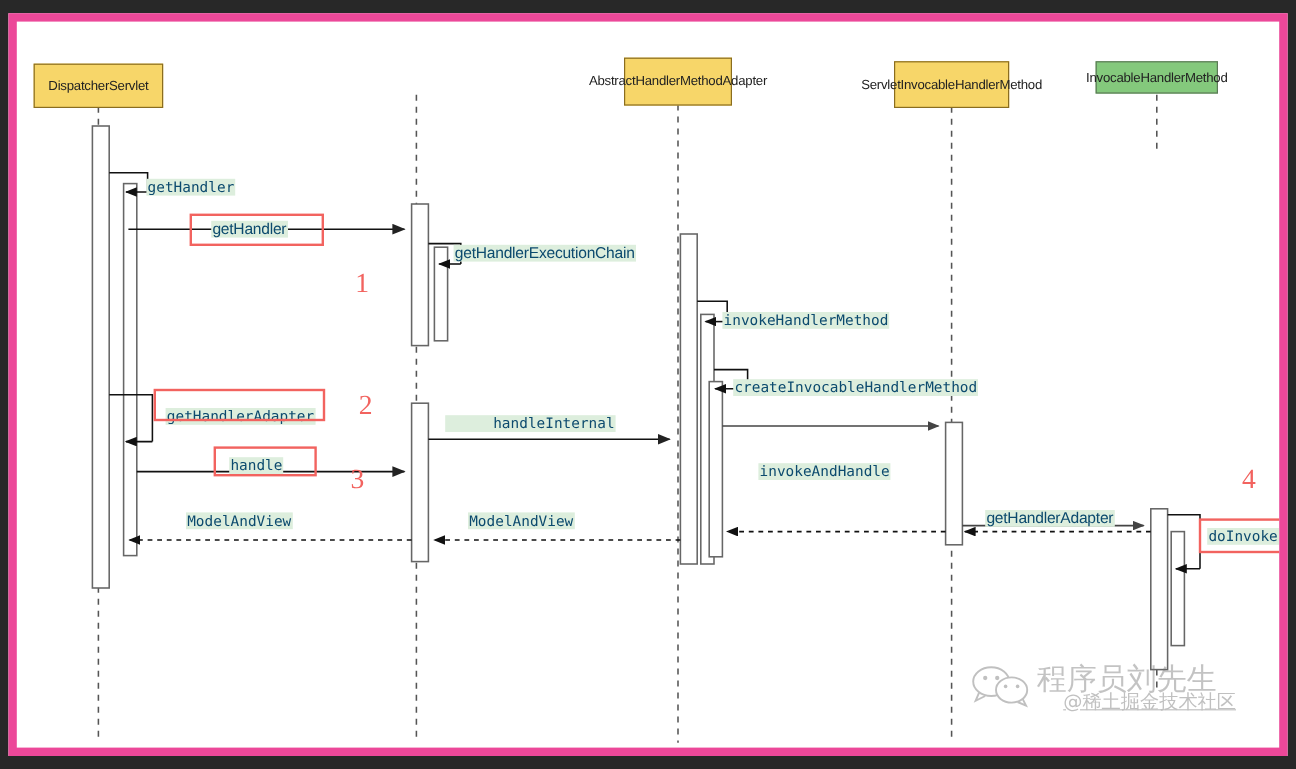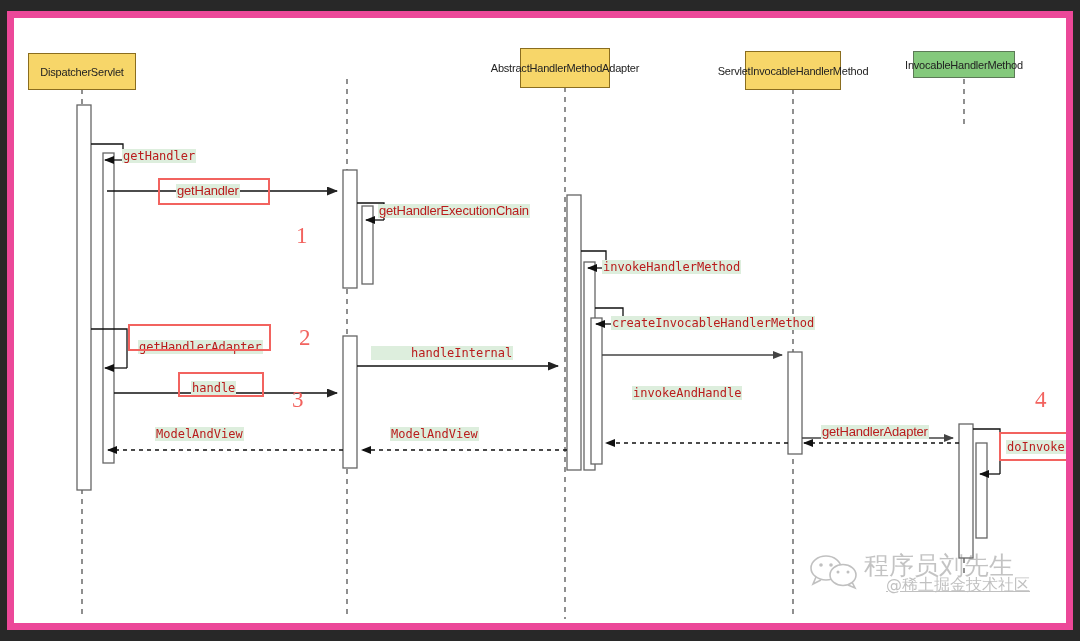--- a/index.html
+++ b/index.html
@@ -55,21 +55,21 @@
     left: 50%;
     transform: translateX(-50%);
     text-align: center;
   }
 
   
   .msg-label {
     position: absolute;
     font-family: "DejaVu Sans Mono", "Liberation Mono", monospace;
     font-size: 12px;
-    color: #b91c1c;
+    color: #0c4a6e;
     background: #ddeedd;
     white-space: nowrap;
     line-height: 14px;
     padding: 0 1px;
   }
   .msg-label.sans {
     font-family: "Liberation Sans", sans-serif;
     font-size: 13px;
     letter-spacing: -0.2px;
   }

